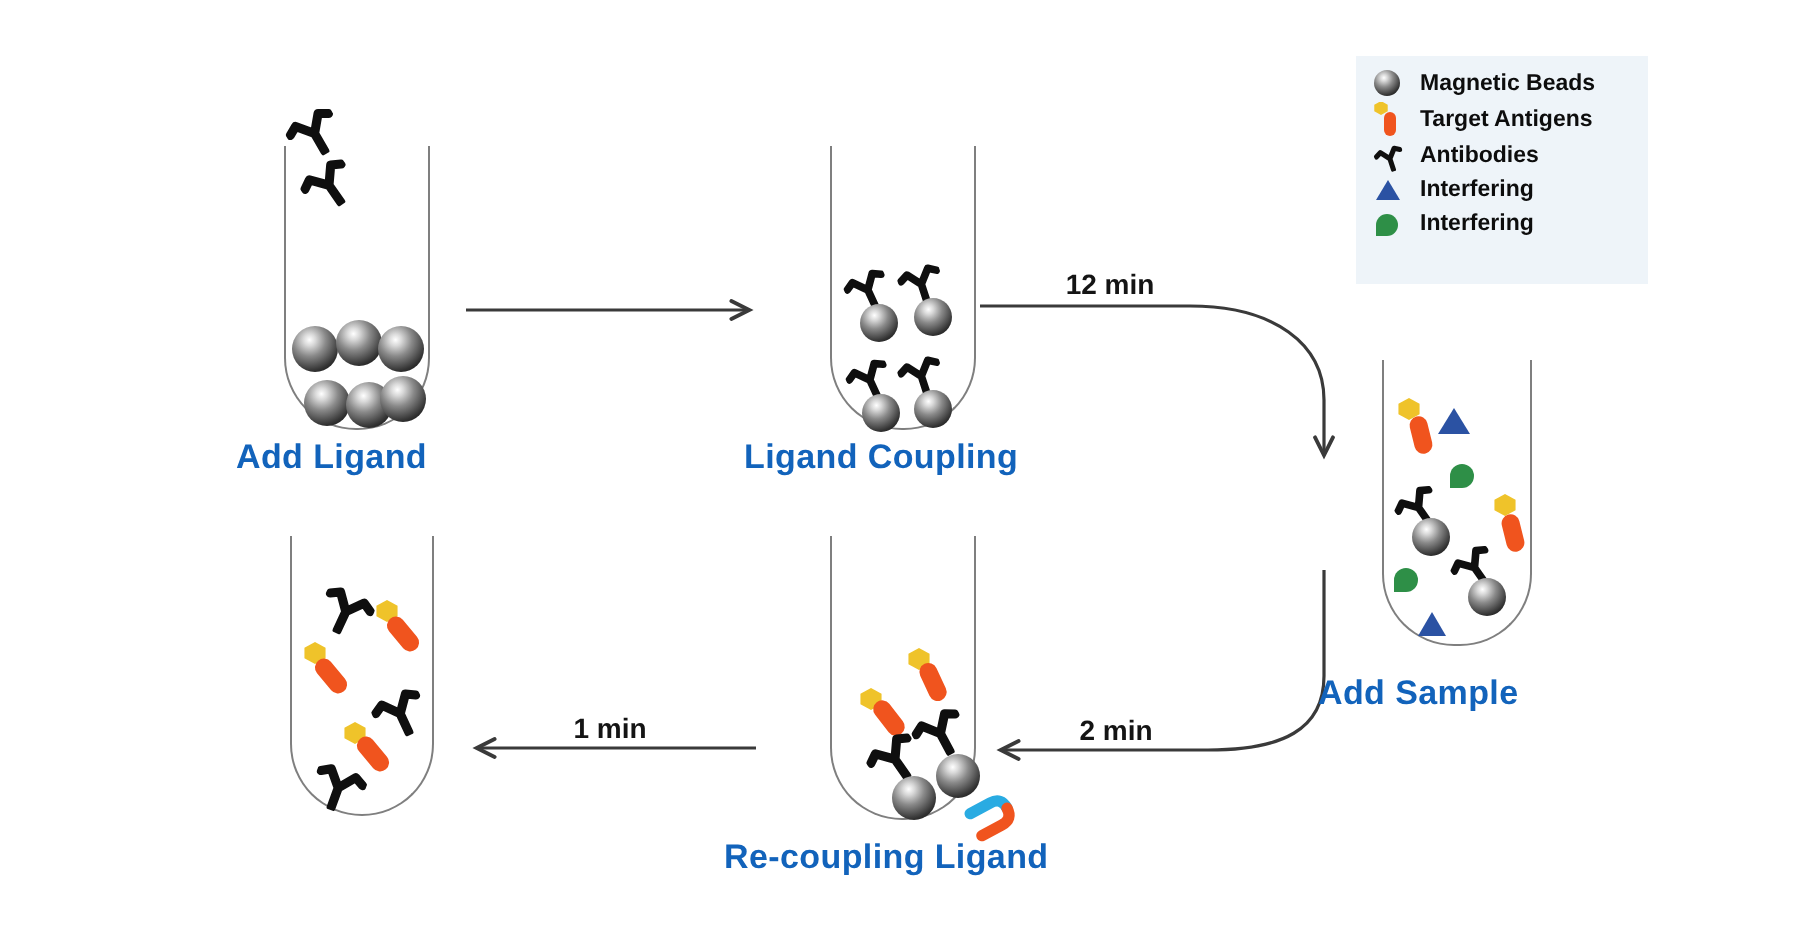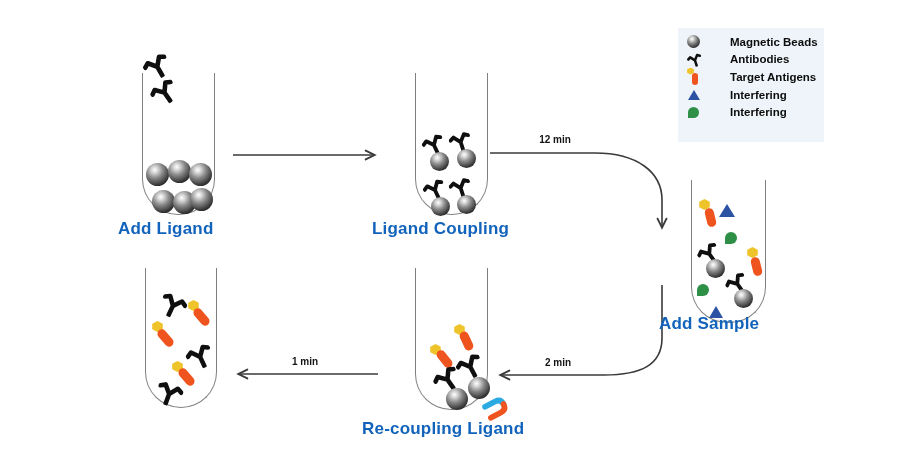--- a/index.html
+++ b/index.html
@@ -5,21 +5,21 @@
   * { margin:0; padding:0; box-sizing:border-box; }
   html,body { background:#ffffff; font-family:"Liberation Sans", sans-serif; }
   .canvas { position:relative; width:900px; height:473px; background:#ffffff; overflow:hidden; }
 
   .tube { position:absolute; border:1.5px solid #7f7f7f; border-top:none;
           border-radius:0 0 36px 36px; background:#ffffff; }
 
   .step-label { position:absolute; color:#1263bb; font-weight:bold; font-size:17px;
                 text-align:left; white-space:nowrap; letter-spacing:0.2px; }
 
-  .dur { position:absolute; color:#141414; font-weight:bold; font-size:10px;
+  .dur { position:absolute; color:#141414; font-weight:bold; font-size:14px;
          text-align:center; width:80px; }
 
   .bead { position:absolute; border-radius:50%;
           background: radial-gradient(circle at 38% 30%, #ffffff 0%, #d9d9d9 14%, #8a8a8a 38%, #333333 72%, #000000 100%); }
 
   .ab { position:absolute; overflow:visible; }
 
   .hex { position:absolute; width:11px; height:11px; background:#efc32a;
          clip-path: polygon(50% 0, 98% 26%, 98% 74%, 50% 100%, 2% 74%, 2% 26%); }
 
@@ -32,21 +32,21 @@
   .blob { position:absolute; width:12px; height:12px; background:#2e8f47;
           border-radius:50% 50% 50% 0; }
 
   .arrows { position:absolute; left:0; top:0; pointer-events:none; }
 
   .legend { position:absolute; left:678px; top:28px; width:146px; height:114px;
             background:#eef4f9; padding:5px 8px 3px 8px; }
   .legend h3 { font-size:15px; font-weight:bold; color:#0d0d0d; text-align:center; margin-bottom:3px; }
   .litem { display:flex; align-items:center; gap:7px; height:17px; }
   .licon { position:relative; width:17px; height:16px; flex:0 0 17px; }
-  .litem .txt { font-size:11.5px; font-weight:bold; color:#0d0d0d; white-space:nowrap;margin-left:20px; }
+  .litem .txt { font-size:11.5px; font-weight:bold; color:#0d0d0d; white-space:nowrap; }
 </style>
 </head>
 <body>
 
 <div class="canvas">
 
   <svg width="0" height="0" style="position:absolute" aria-hidden="true">
     <defs>
       <symbol id="ab" viewBox="0 0 40 44">
         <path d="M20,42 L20,26 M20,26 L10,14 L3,18 M20,26 L30,14 L37,18" fill="none" stroke="#0f0f0f" stroke-width="7" stroke-linecap="round" stroke-linejoin="round"></path>
@@ -114,21 +114,21 @@
   <svg class="ab" width="22" height="24" viewBox="0 0 40 44" style="left:697px;top:240px;transform:rotate(-35deg)">
       <use href="#ab"></use>
     </svg>
   <div class="bead" style="left:706px;top:259px;width:19px;height:19px"></div>
   <svg class="ab" width="22" height="24" viewBox="0 0 40 44" style="left:725px;top:270px;transform:rotate(-35deg)">
       <use href="#ab"></use>
     </svg>
   <div class="bead" style="left:734px;top:289px;width:19px;height:19px"></div>
   <div class="blob" style="left:697px;top:284px"></div>
   <div class="tri" style="left:709px;top:306px;border-left-width:7px;border-right-width:7px;border-bottom-width:12px"></div>
-  <div class="step-label" style="left:659px;top:314px;width:140px">Add Sample</div>
+  <div class="step-label" style="left:659px;top:337px;width:140px">Add Sample</div>
 
   <div class="tube" style="left:415px;top:268px;width:73px;height:142px"></div>
   <div class="hex" style="left:430px;top:344px"></div>
   <div class="rod" style="left:440px;top:349px;transform:rotate(-38deg)"></div>
   <div class="hex" style="left:454px;top:324px"></div>
   <div class="rod" style="left:462px;top:331px;transform:rotate(-25deg)"></div>
   <svg class="ab" width="26" height="29" viewBox="0 0 40 44" style="left:433px;top:363px;transform:rotate(-35deg)">
       <use href="#ab"></use>
     </svg>
   <svg class="ab" width="26" height="29" viewBox="0 0 40 44" style="left:456px;top:350px;transform:rotate(-28deg)">
@@ -159,37 +159,37 @@
       <use href="#ab"></use>
     </svg>
 
   <div class="legend">
     <div class="litem">
       <span class="licon">
         <span class="bead" style="left:1px;top:1px;width:13px;height:13px"></span>
       </span>
       <span class="txt">Magnetic Beads</span>
     </div>
-    <div class="litem">
-      <span class="licon">
-        <svg class="ab" width="15" height="16" viewBox="0 0 40 44" style="left:1px;top:0;transform:rotate(-18deg)">
-            <use href="#ab"></use>
-          </svg>
-      </span>
-      <span class="txt">Antibodies</span>
-    </div>
     <div class="litem" style="height:19px">
       <span class="licon" style="height:18px">
         <span class="hex" style="left:1px;top:0;width:7px;height:7px"></span>
         <span class="rod" style="left:6px;top:5px;width:6px;height:12px;border-radius:3px"></span>
       </span>
       <span class="txt">Target Antigens</span>
     </div>
     <div class="litem">
       <span class="licon">
+        <svg class="ab" width="15" height="16" viewBox="0 0 40 44" style="left:1px;top:0;transform:rotate(-18deg)">
+            <use href="#ab"></use>
+          </svg>
+      </span>
+      <span class="txt">Antibodies</span>
+    </div>
+    <div class="litem">
+      <span class="licon">
         <span class="tri" style="left:2px;top:3px;border-left-width:6px;border-right-width:6px;border-bottom-width:10px"></span>
       </span>
       <span class="txt">Interfering</span>
     </div>
     <div class="litem">
       <span class="licon">
         <span class="blob" style="left:2px;top:3px;width:11px;height:11px"></span>
       </span>
       <span class="txt">Interfering</span>
     </div>

